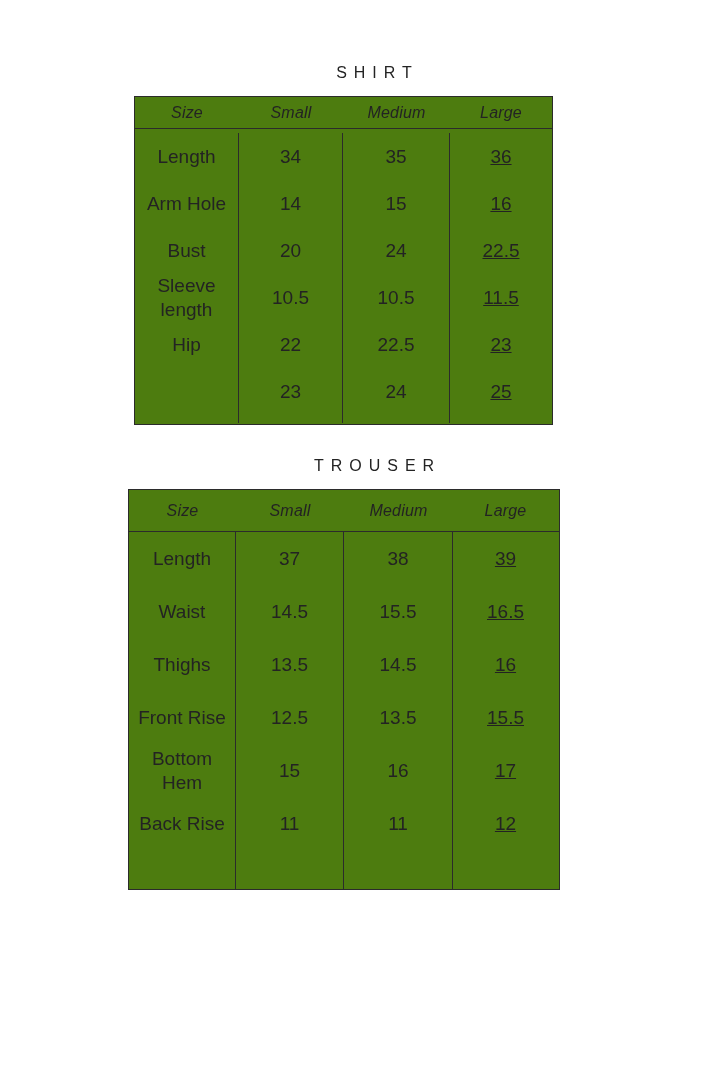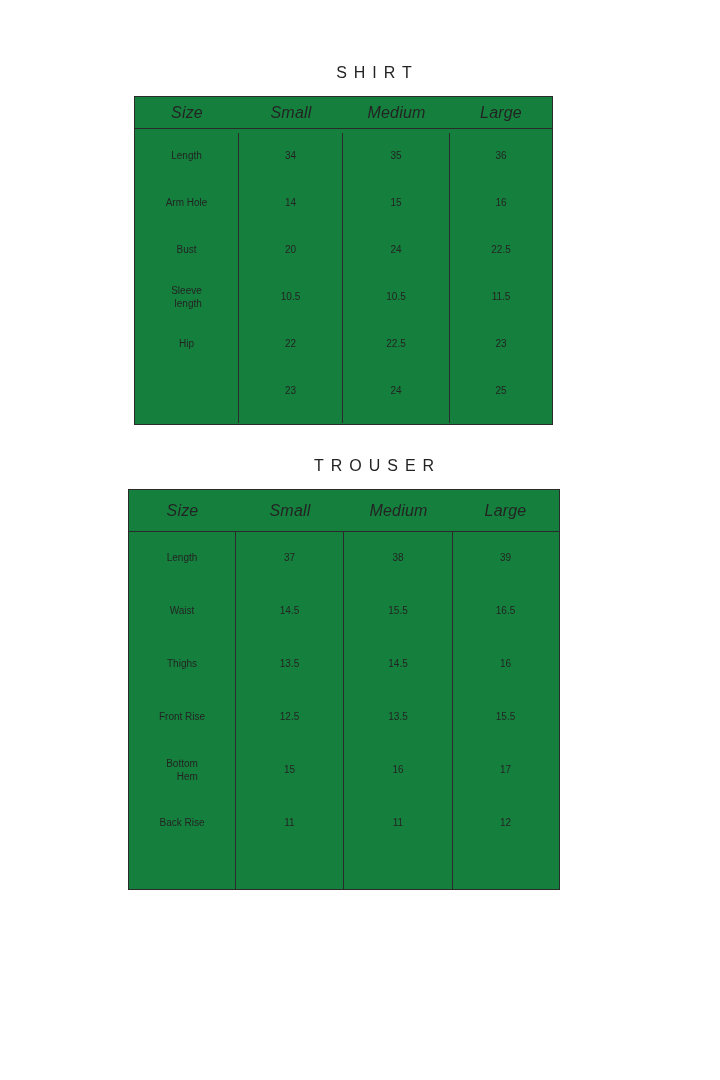--- a/index.html
+++ b/index.html
@@ -33,21 +33,21 @@
     text-indent: 7px;
     color: #232323;
     white-space: nowrap;
   }
 
   
   .size-table {
     position: absolute;
     box-sizing: border-box;
     border: 1.5px solid #2b2b2b;
-    background: #15803d;
+    background: #4d7c0f;
   }
 
   .table-head {
     display: flex;
     box-sizing: border-box;
     border-bottom: 1.5px solid #2b2b2b;
     width: 100%;
   }
   .table-head .cell {
     box-sizing: border-box;
@@ -66,31 +66,32 @@
     box-sizing: border-box;
   }
   .table-body .col {
     box-sizing: border-box;
     display: flex;
     flex-direction: column;
     border-right: 1.5px solid #2b2b2b;
   }
   .table-body .col:last-child {
     border-right: none;
+    text-decoration: underline;
   }
   .table-body .col.labels {
     
   }
   .table-body .datacell {
     box-sizing: border-box;
     display: flex;
     align-items: center;
     justify-content: center;
-    text-align: right;
-    font-size: 10px;
+    text-align: center;
+    font-size: 19px;
     line-height: 1.22;
     color: #232323;
     white-space: pre-line;
   }
 
   
   #shirt-title { top: 64px; }
   #shirt-table {
     left: 134px;
     top: 96px;

